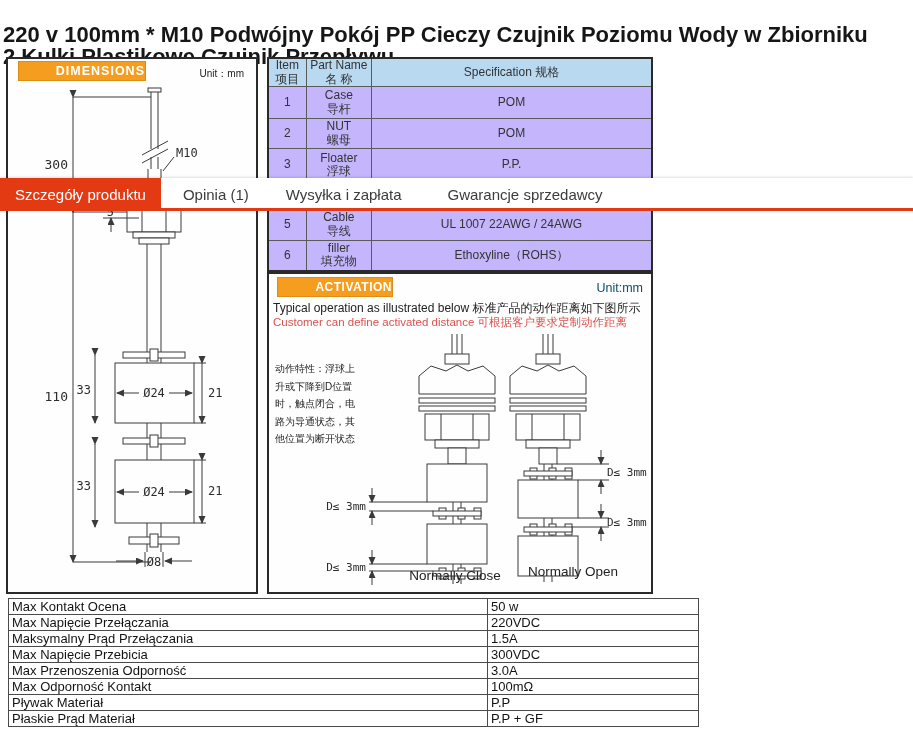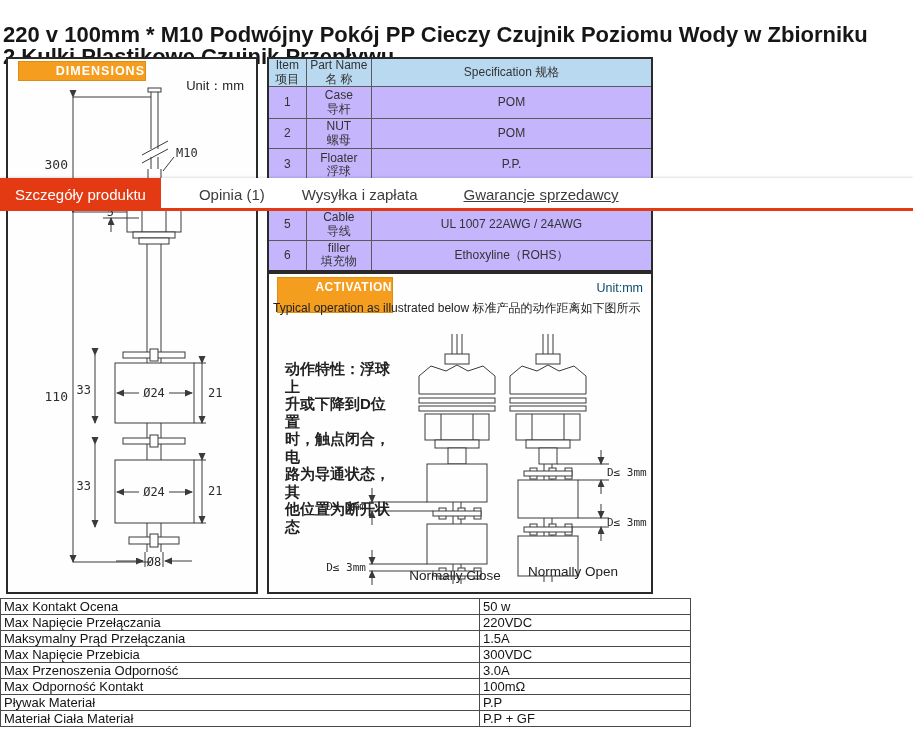--- a/index.html
+++ b/index.html
@@ -14,63 +14,63 @@
     font-size:22px; font-weight:bold; color:#161616; line-height:21.5px;
   }
   
   .tabbar {
     position:absolute; left:0; top:178px; width:913px; height:33px;
     background:#fff; z-index:20; display:flex; align-items:stretch;
     border-bottom:3px solid #e43a14; box-shadow:0 -1px 2px rgba(0,0,0,0.12);
   }
   .tab { font-size:15px; line-height:33px; color:#3c3c3c; padding:0 2px; cursor:pointer; white-space:nowrap; }
   .tab.active { background:#e43a14; color:#ffffff; padding:0 15px; }
-  .tab.t1 { margin-left:36px; }
+  .tab.t1 { margin-left:20px; }
   .tab.t2 { margin-left:33px; }
-  .tab.t3 { margin-left:42px;text-decoration:underline; }
+  .tab.t3 { margin-left:42px; }
   
   .dim-panel {
     position:absolute; left:6px; top:57px; width:252px; height:537px;
     border:2px solid #2a2a2a; background:#fefefe;
   }
   .badge {
     position:absolute; background:#f59d1f; border:1px solid #de8d12; color:#fff;
     font-weight:bold; text-align:right;
   }
   .dim-badge { left:10px; top:2px; width:128px; height:20px; font-size:12.5px; line-height:19px; letter-spacing:1px; }
-  .dim-unit { position:absolute; right:12px; top:18px; font-size:13px; color:#222; }
+  .dim-unit { position:absolute; right:12px; top:8px; font-size:10px; color:#222; }
   .dim-svg { position:absolute; left:0; top:28px; }
   
   .parts-table {
     position:absolute; left:267px; top:57px; width:386px;
     border-collapse:collapse; table-layout:fixed; background:#c4b5fd;
     border:2px solid #2a2a2a;
   }
   .parts-table td, .parts-table th {
     border:1px solid #5a5a5a; font-size:12px; color:#333; text-align:center;
     line-height:13.5px; font-weight:normal; overflow:hidden;
   }
   .parts-table thead th { background:#b9d9f1; color:#333; }
   .col-item { width:38px; } .col-name { width:65px; } .col-spec { width:279px; }
   .r-h  { height:26px; } .r-1 { height:32px; } .r-2 { height:30px; }
   .r-3  { height:33px; } .r-4 { height:27px; } .r-5 { height:32px; } .r-6 { height:30px; }
   
   .act-panel {
     position:absolute; left:267px; top:272px; width:386px; height:322px;
     border:2px solid #2a2a2a; background:#fefefe;
   }
-  .act-badge { left:8px; top:3px; width:116px; height:36px; font-size:12px; line-height:19px; letter-spacing:0.5px; }
+  .act-badge { left:8px; top:3px; width:116px; height:20px; font-size:12px; line-height:19px; letter-spacing:0.5px; }
   .act-unit { position:absolute; right:8px; top:7px; font-size:12.5px; color:#0c4a6e; }
   .act-line1 { position:absolute; left:4px; top:26px; font-size:12px; color:#222; white-space:nowrap; }
   .act-line2 { position:absolute; left:4px; top:41px; font-size:11.5px; color:#d9534f; white-space:nowrap; }
-  .act-note { position:absolute; left:16px; top:86px; width:114px; font-size:15px; font-weight:bold; color:#222; line-height:17.5px; }
+  .act-note { position:absolute; left:6px; top:86px; width:114px; font-size:10px; font-weight:normal; color:#222; line-height:17.5px; }
   .act-svg { position:absolute; left:0; top:0; }
   
   .spec-table {
-    position:absolute; left:0; top:598px; width:690px;
+    position:absolute; left:8px; top:598px; width:690px;
     border-collapse:collapse; table-layout:fixed;border-radius:26px;
   }
   .spec-table td {
     border:1px solid #4a4a4a; font-size:13px; color:#131313;
     height:15.8px; padding:0 0 0 3px; line-height:15px; white-space:nowrap; overflow:hidden;
   }
   .spec-label { width:479px; } .spec-value { width:211px; }
   
   .ln { stroke:#3a3a3a; stroke-width:1; fill:none; }
   .lnf { stroke:#3a3a3a; stroke-width:1; fill:#fefefe; }
@@ -318,20 +318,21 @@
         <line class="ln" x1="303" y1="253" x2="340" y2="253"></line>
         <line class="ln" x1="332" y1="230" x2="332" y2="244" marker-end="url(#arrA)"></line>
         <line class="ln" x1="332" y1="267" x2="332" y2="253" marker-end="url(#arrA)"></line>
         <text class="dtx" x="338" y="252" font-size="11">D≤ 3mm</text>
         <text x="304" y="302" font-size="13.5" text-anchor="middle" fill="#222">Normally Open</text>
       </g>
     </svg>
     <div class="badge act-badge">ACTIVATION</div>
     <div class="act-unit">Unit:mm</div>
     <div class="act-line1">Typical operation as illustrated below 标准产品的动作距离如下图所示</div>
+    <div class="act-line2">Customer can define activated distance 可根据客户要求定制动作距离</div>
     <div class="act-note">
       <div>动作特性：浮球上</div>
       <div>升或下降到D位置</div>
       <div>时，触点闭合，电</div>
       <div>路为导通状态，其</div>
       <div>他位置为断开状态</div>
     </div>
   </div>
 
   <table class="spec-table">
@@ -362,21 +363,21 @@
         </tr>
       <tr>
           <td>Max Odporność Kontakt</td>
           <td>100mΩ</td>
         </tr>
       <tr>
           <td>Pływak Materiał</td>
           <td>P.P</td>
         </tr>
       <tr>
-          <td>Materiał Ciała Materiał</td>
+          <td>Płaskie Prąd Materiał</td>
           <td>P.P + GF</td>
         </tr>
     </tbody>
   </table>
 
   <div class="tabbar">
     <div class="tab active">Szczegóły produktu</div>
     <div class="tab t1">Opinia (1)</div>
     <div class="tab t2">Wysyłka i zapłata</div>
     <div class="tab t3">Gwarancje sprzedawcy</div>

